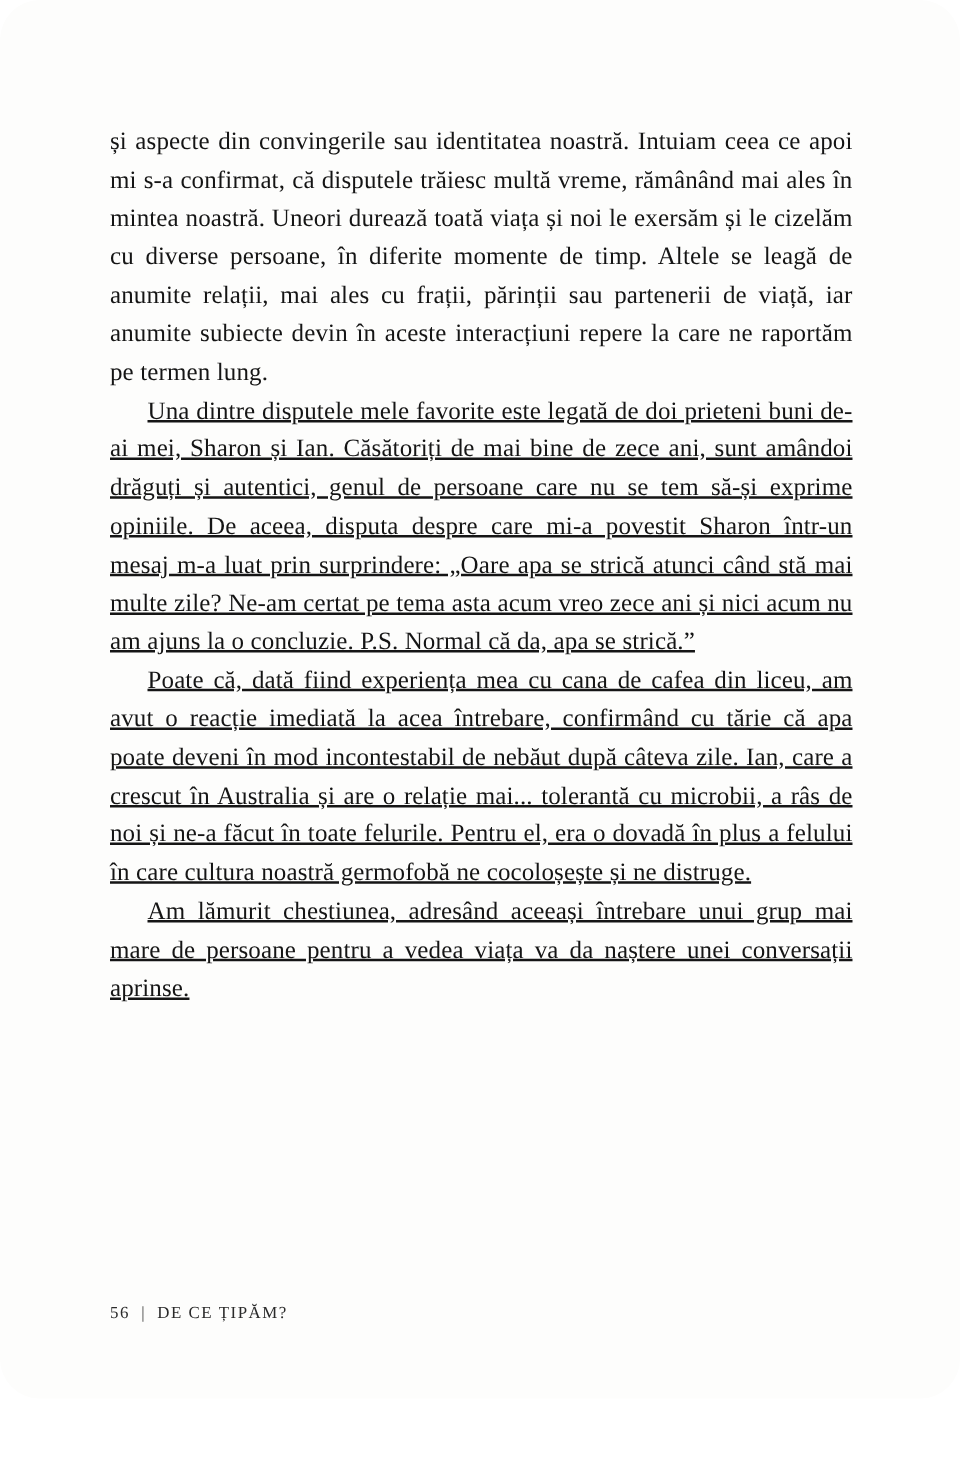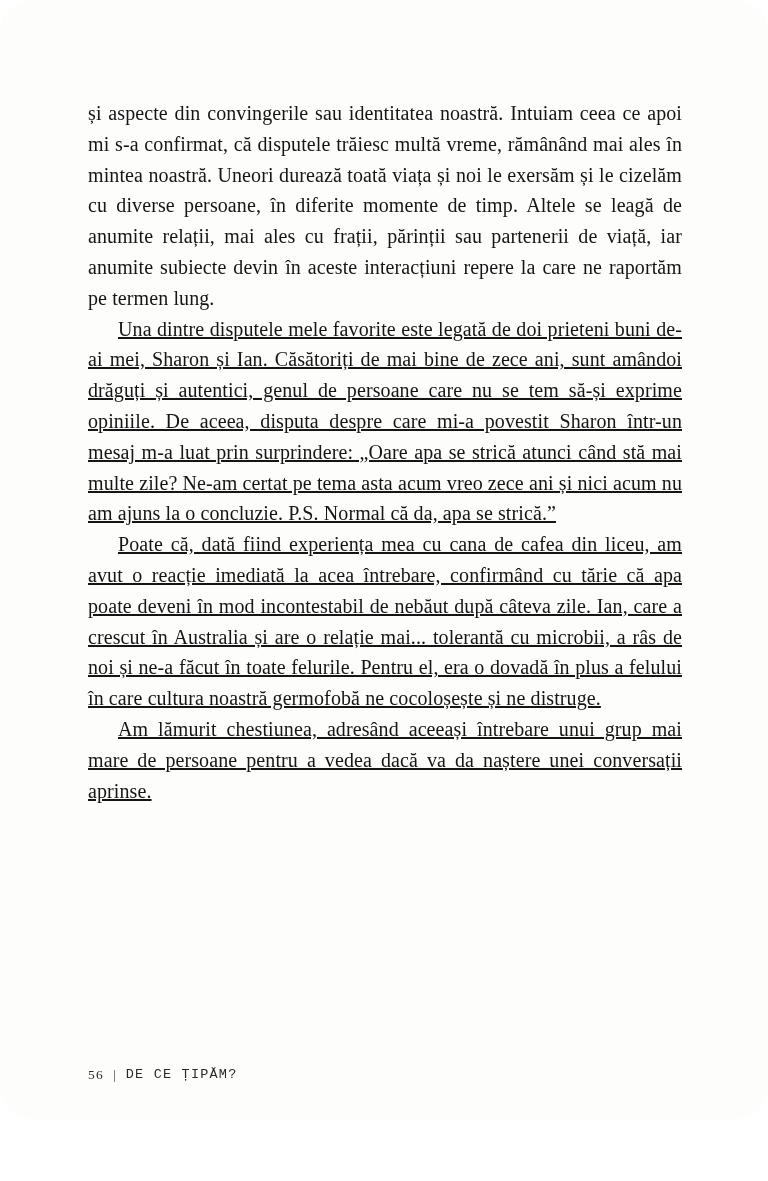--- a/index.html
+++ b/index.html
@@ -31,50 +31,49 @@
     margin: 0;
     padding: 0;
   }
   .text-block p.indent {
     text-indent: 30px;
     text-decoration: underline;
   }
   .footer {
     position: absolute;
     left: 88px;
-    top: 1067px;
+    top: 1042px;
     font-size: 13.5px;
     letter-spacing: 1.2px;
     color: #2a2a2a;
     font-family: "Liberation Serif", "DejaVu Serif", serif;
     display: flex;
-    align-items: flex-start;
+    align-items: flex-end;
     gap: 9px;
   }
   .footer .pagenum {
     font-variant-numeric: oldstyle-nums;
   }
   .footer .sep {
     color: #444;
   }
   .footer .running-title {
     text-transform: uppercase;
-    font-family: Liberation Mono, monospace;
   }
 </style>
 </head>
 <body>
 
 <div class="page">
 
   <div class="text-block">
     <p>și aspecte din convingerile sau identitatea noastră. Intuiam ceea ce apoi mi s-a confirmat, că disputele trăiesc multă vreme, rămânând mai ales în mintea noastră. Uneori durează toată viața și noi le exersăm și le cizelăm cu diverse persoane, în diferite momente de timp. Altele se leagă de anumite relații, mai ales cu frații, părinții sau partenerii de viață, iar anumite subiecte devin în aceste interacțiuni repere la care ne raportăm pe termen lung.</p>
     <p class="indent">Una dintre disputele mele favorite este legată de doi prieteni buni de-ai mei, Sharon și Ian. Căsătoriți de mai bine de zece ani, sunt amândoi drăguți și autentici, genul de persoane care nu se tem să-și exprime opiniile. De aceea, disputa despre care mi-a povestit Sharon într-un mesaj m-a luat prin surprindere: „Oare apa se strică atunci când stă mai multe zile? Ne-am certat pe tema asta acum vreo zece ani și nici acum nu am ajuns la o concluzie. P.S. Normal că da, apa se strică.”</p>
     <p class="indent">Poate că, dată fiind experiența mea cu cana de cafea din liceu, am avut o reacție imediată la acea întrebare, confirmând cu tărie că apa poate deveni în mod incontestabil de nebăut după câteva zile. Ian, care a crescut în Australia și are o relație mai... tolerantă cu microbii, a râs de noi și ne-a făcut în toate felurile. Pentru el, era o dovadă în plus a felului în care cultura noastră germofobă ne cocoloșește și ne distruge.</p>
-    <p class="indent">Am lămurit chestiunea, adresând aceeași întrebare unui grup mai mare de persoane pentru a vedea dacă va da naștere unei conversații aprinse.</p>
+    <p class="indent">Am lămurit chestiunea, adresând aceeași întrebare unui grup mai mare de persoane pentru a vedea viața va da naștere unei conversații aprinse.</p>
   </div>
 
   <div class="footer">
     <span class="pagenum">56</span>
     <span class="sep">|</span>
     <span class="running-title">DE CE ȚIPĂM?</span>
   </div>
 
 </div>
 

